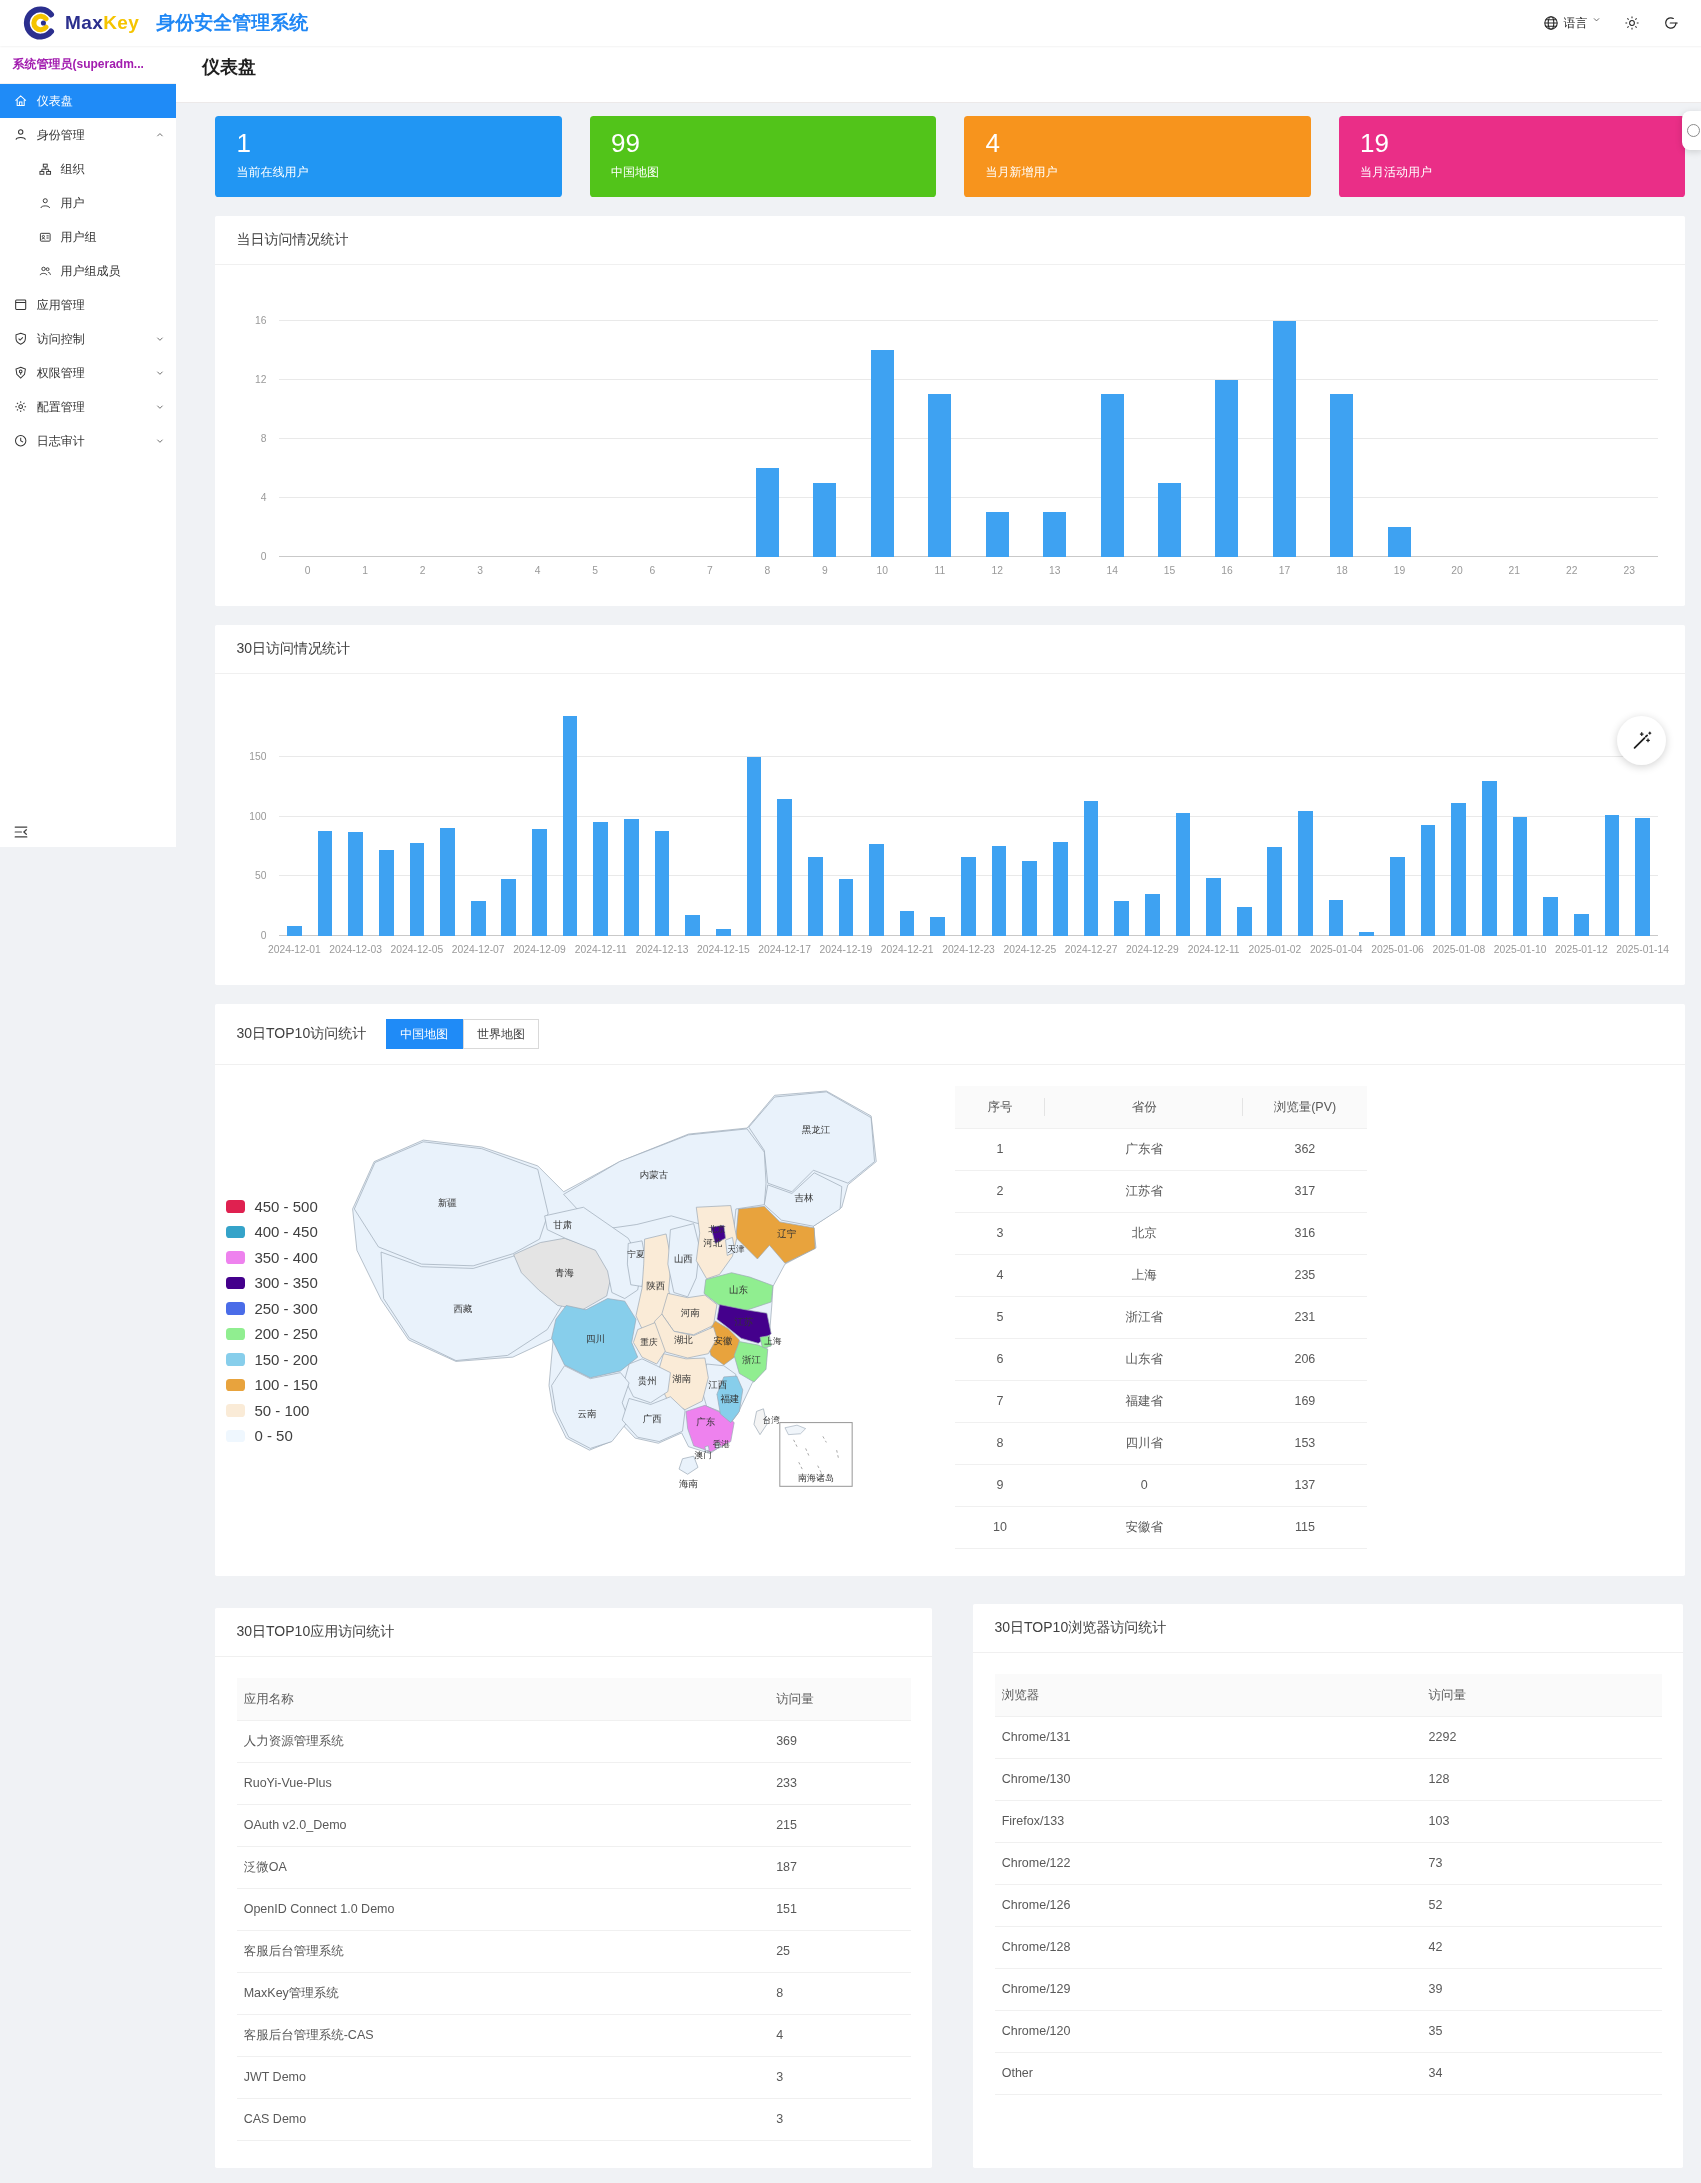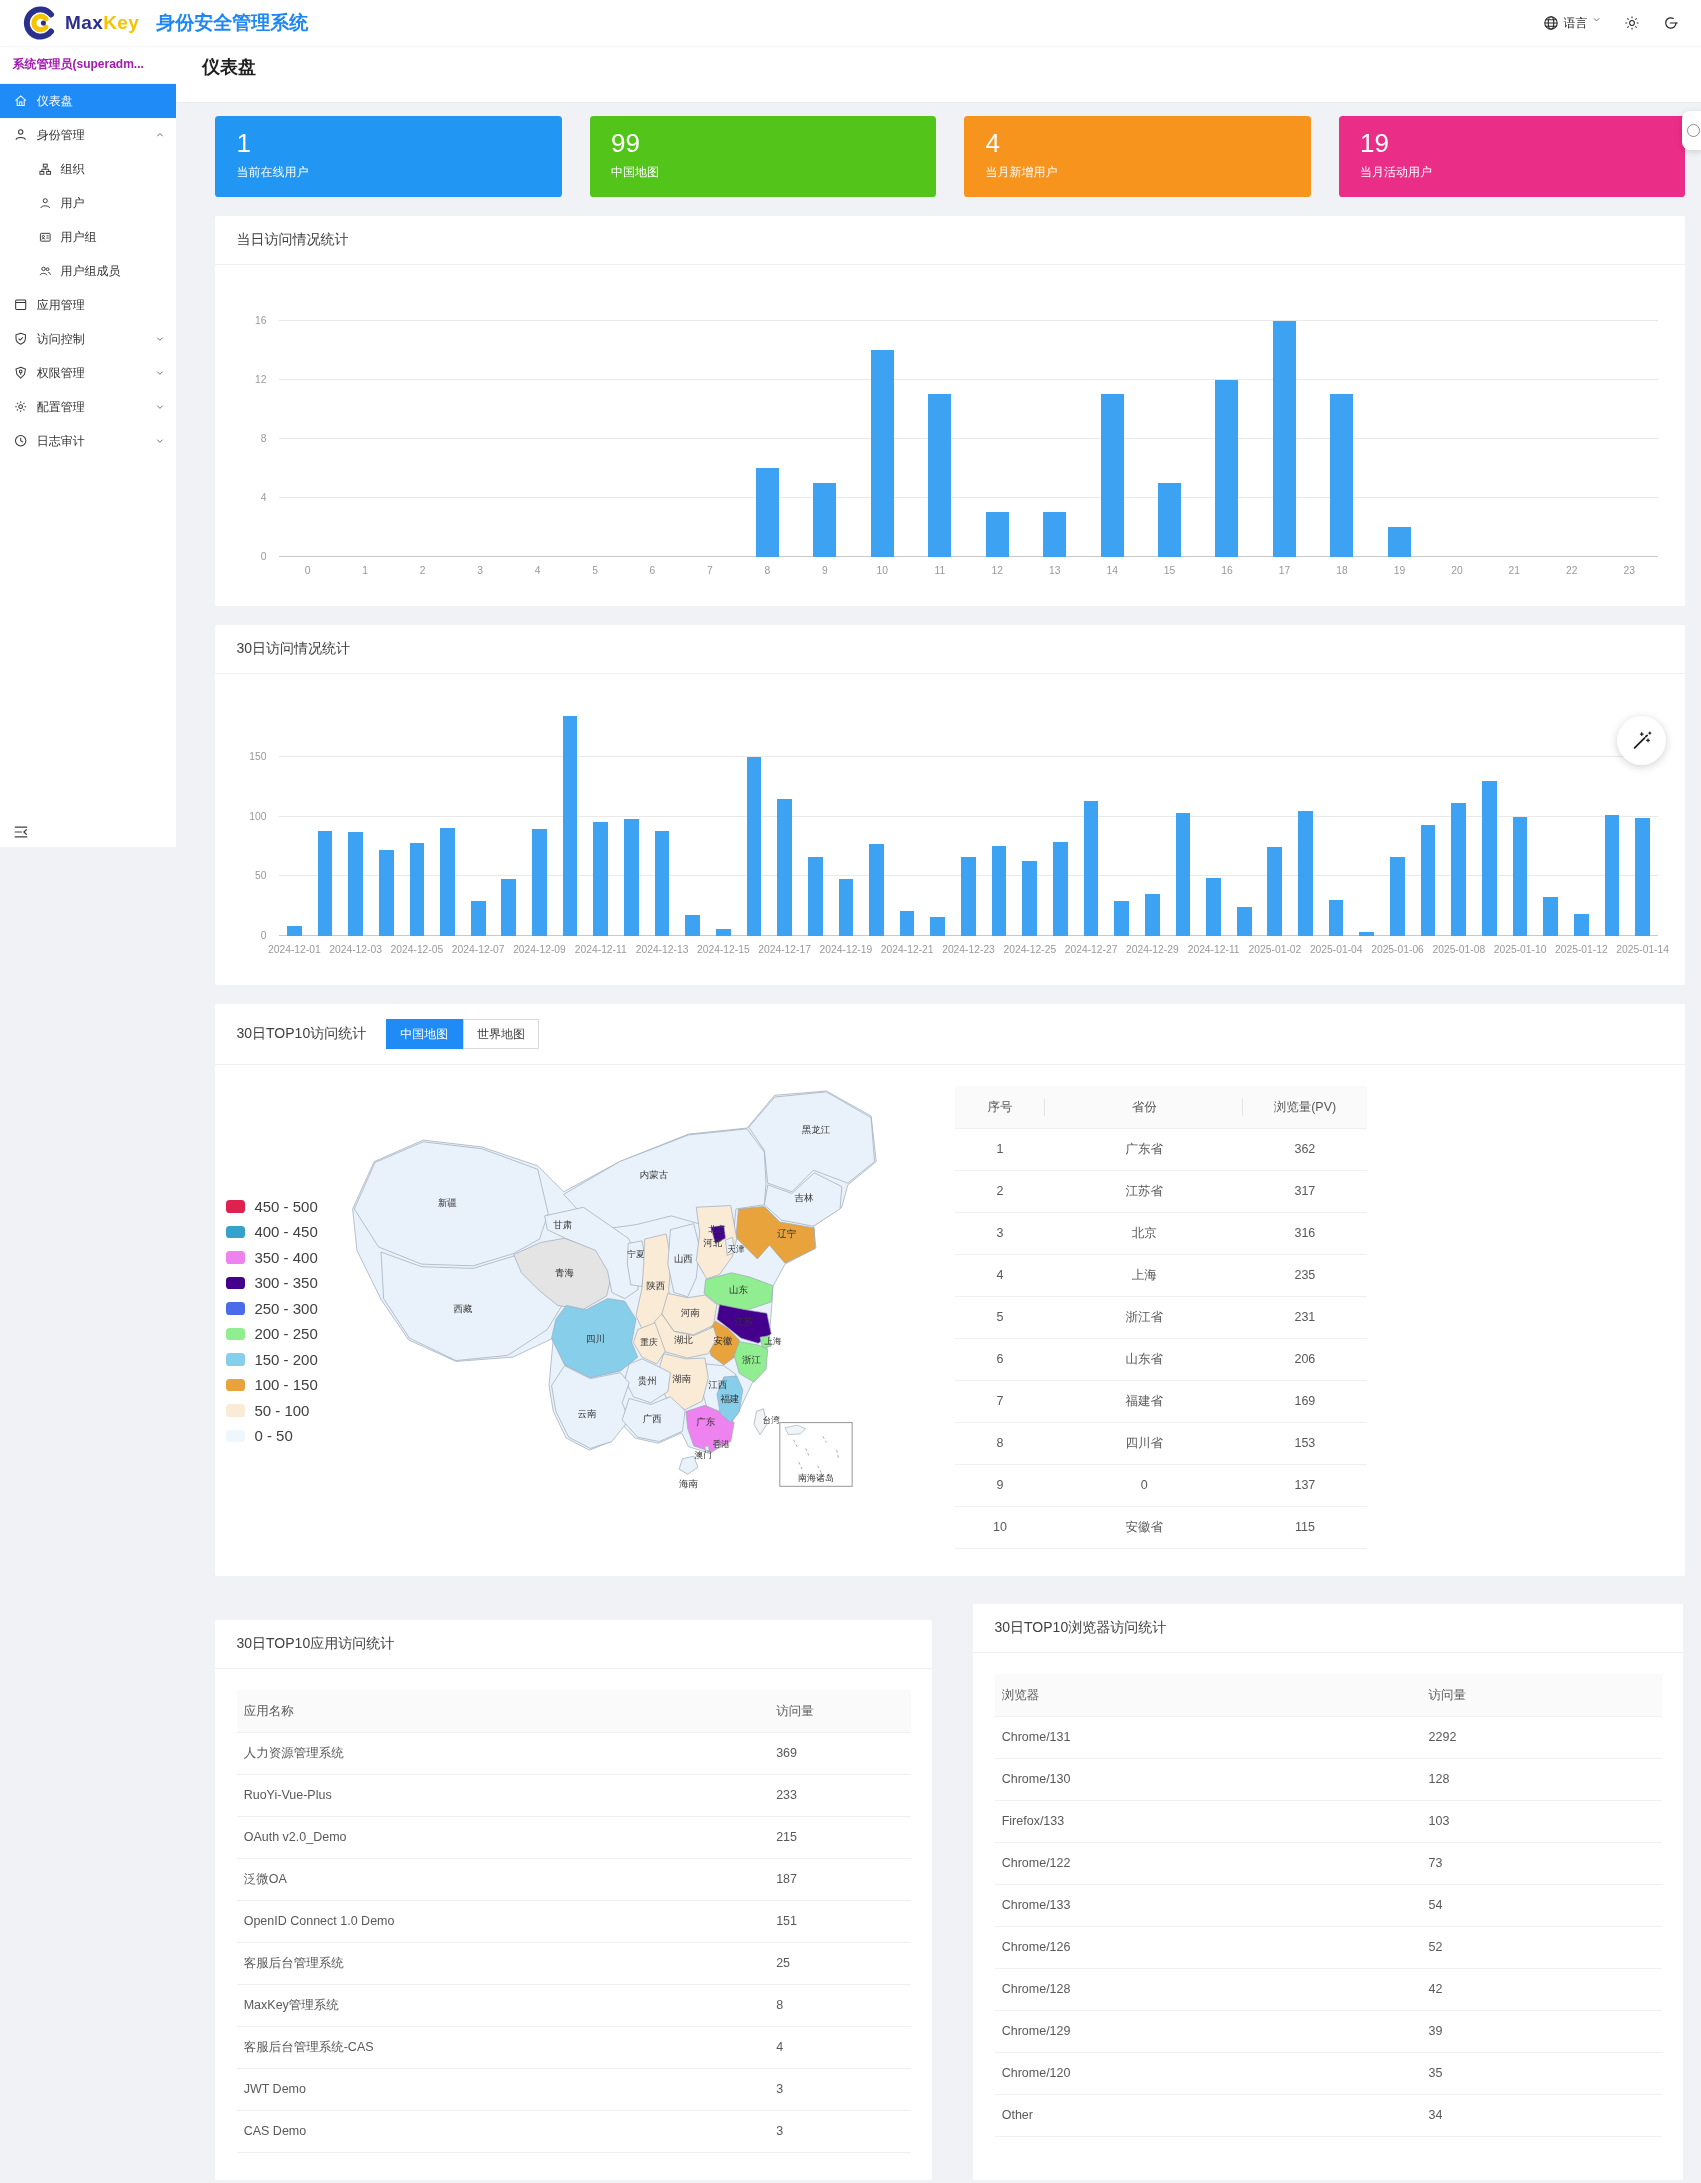--- a/index.html
+++ b/index.html
@@ -818,21 +818,21 @@
                   <td>安徽省</td>
                   <td>115</td>
                 </tr>
               </tbody>
           </table>
         </div>
       </div>
     </section>
 
     <div class="bottom-row">
-      <section class="card bottom-card" style="margin-top:16px;">
+      <section class="card bottom-card" style="margin-top:4px;">
         <div class="card-head">
           <span class="card-title">30日TOP10应用访问统计</span>
         </div>
         <div class="table-wrap">
           <table class="flat-table">
             <thead>
                 <tr id="app-table-head">
                   <th style="width: 79%;">应用名称</th>
                   <th style="width: 21%;">访问量</th>
                 </tr>
@@ -905,24 +905,20 @@
                 </tr>
                 <tr>
                   <td>Firefox/133</td>
                   <td>103</td>
                 </tr>
                 <tr>
                   <td>Chrome/122</td>
                   <td>73</td>
                 </tr>
                 <tr>
-                  <td>Chrome/133</td>
-                  <td>54</td>
-                </tr>
-                <tr>
                   <td>Chrome/126</td>
                   <td>52</td>
                 </tr>
                 <tr>
                   <td>Chrome/128</td>
                   <td>42</td>
                 </tr>
                 <tr>
                   <td>Chrome/129</td>
                   <td>39</td>

